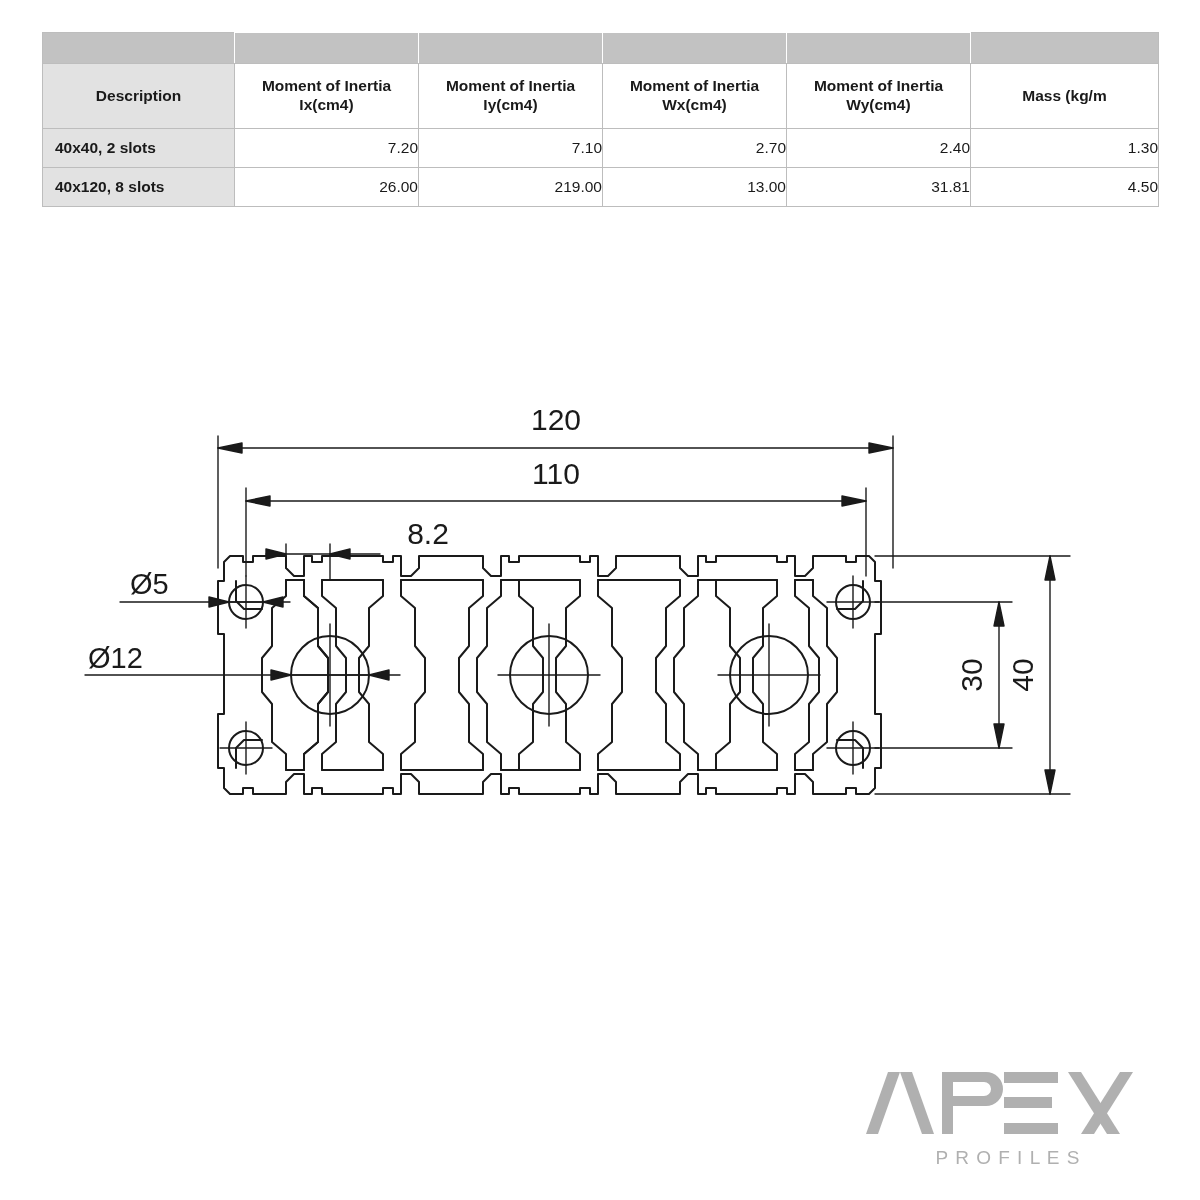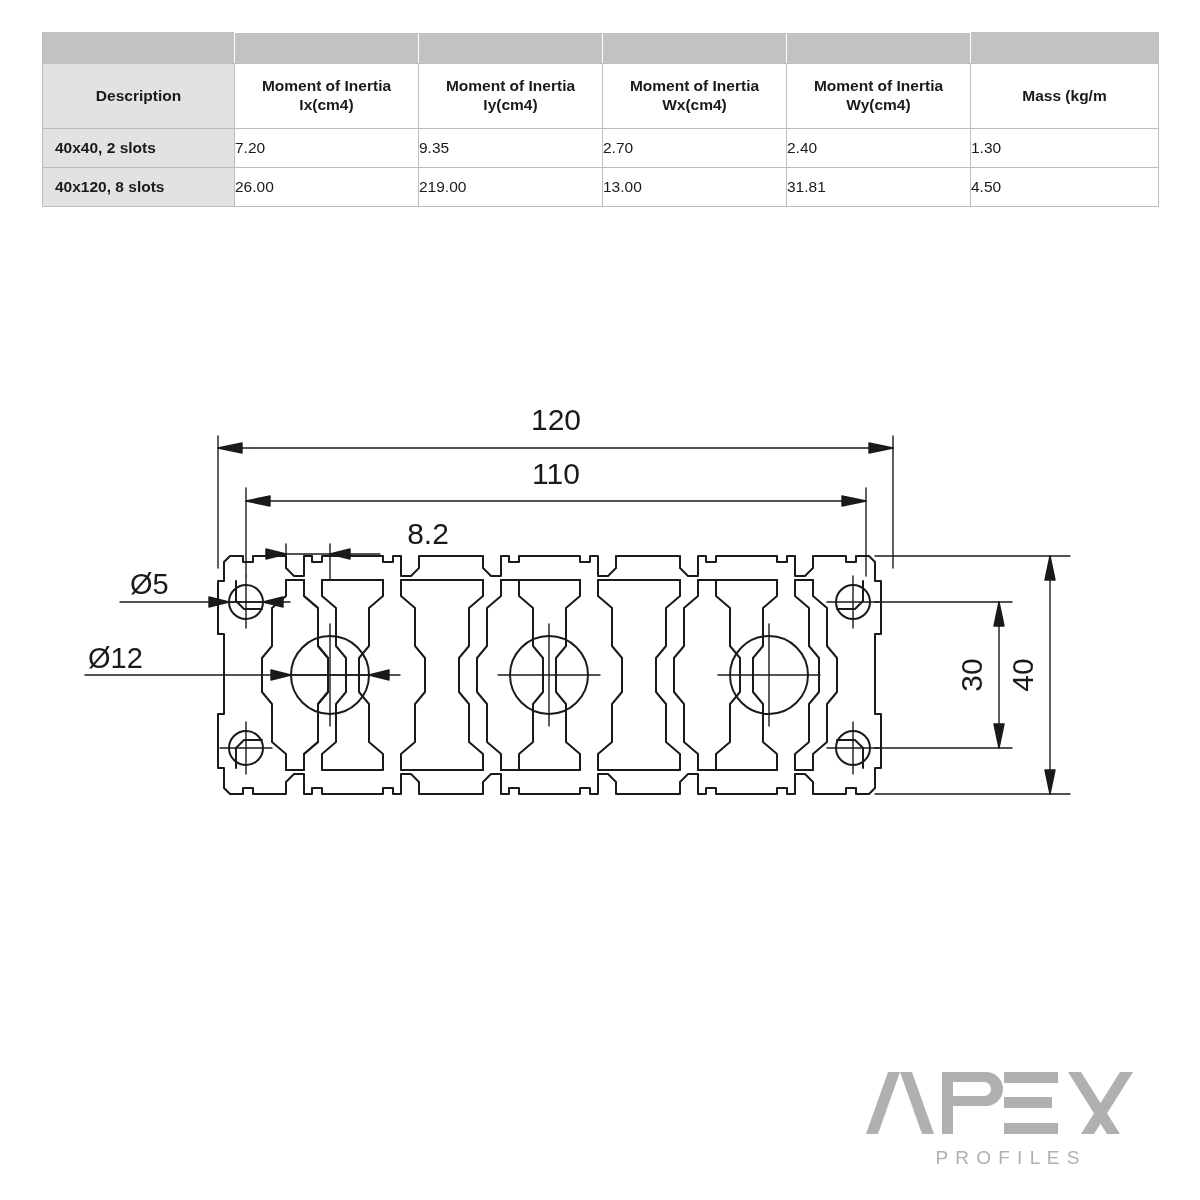--- a/index.html
+++ b/index.html
@@ -55,21 +55,21 @@
     border:1px solid #bdbdbd;
   }
   tr.head-row th.desc-cell{
     background:#e2e2e2;
   }
   
   tr.data-row td{
     height:38px;
     font-size:15.5px;
     color:#1a1a1a;
-    text-align:left;
+    text-align:right;
     background:#ffffff;
     border:1px solid #bdbdbd;
   }
   tr.data-row td.desc-cell{
     background:#e2e2e2;
     font-weight:bold;
     text-align:left;
     padding-left:12px;
     font-size:15.5px;
   }
@@ -132,21 +132,21 @@
           <span>Wy(cm4)</span>
         </th>
         <th>
           <span>Mass (kg/m</span>
         </th>
       </tr>
 
       <tr class="data-row">
         <td class="desc-cell">40x40, 2 slots</td>
         <td>7.20</td>
-        <td>9.35</td>
+        <td>7.10</td>
         <td>2.70</td>
         <td>2.40</td>
         <td>1.30</td>
       </tr>
       <tr class="data-row">
         <td class="desc-cell">40x120, 8 slots</td>
         <td>26.00</td>
         <td>219.00</td>
         <td>13.00</td>
         <td>31.81</td>

